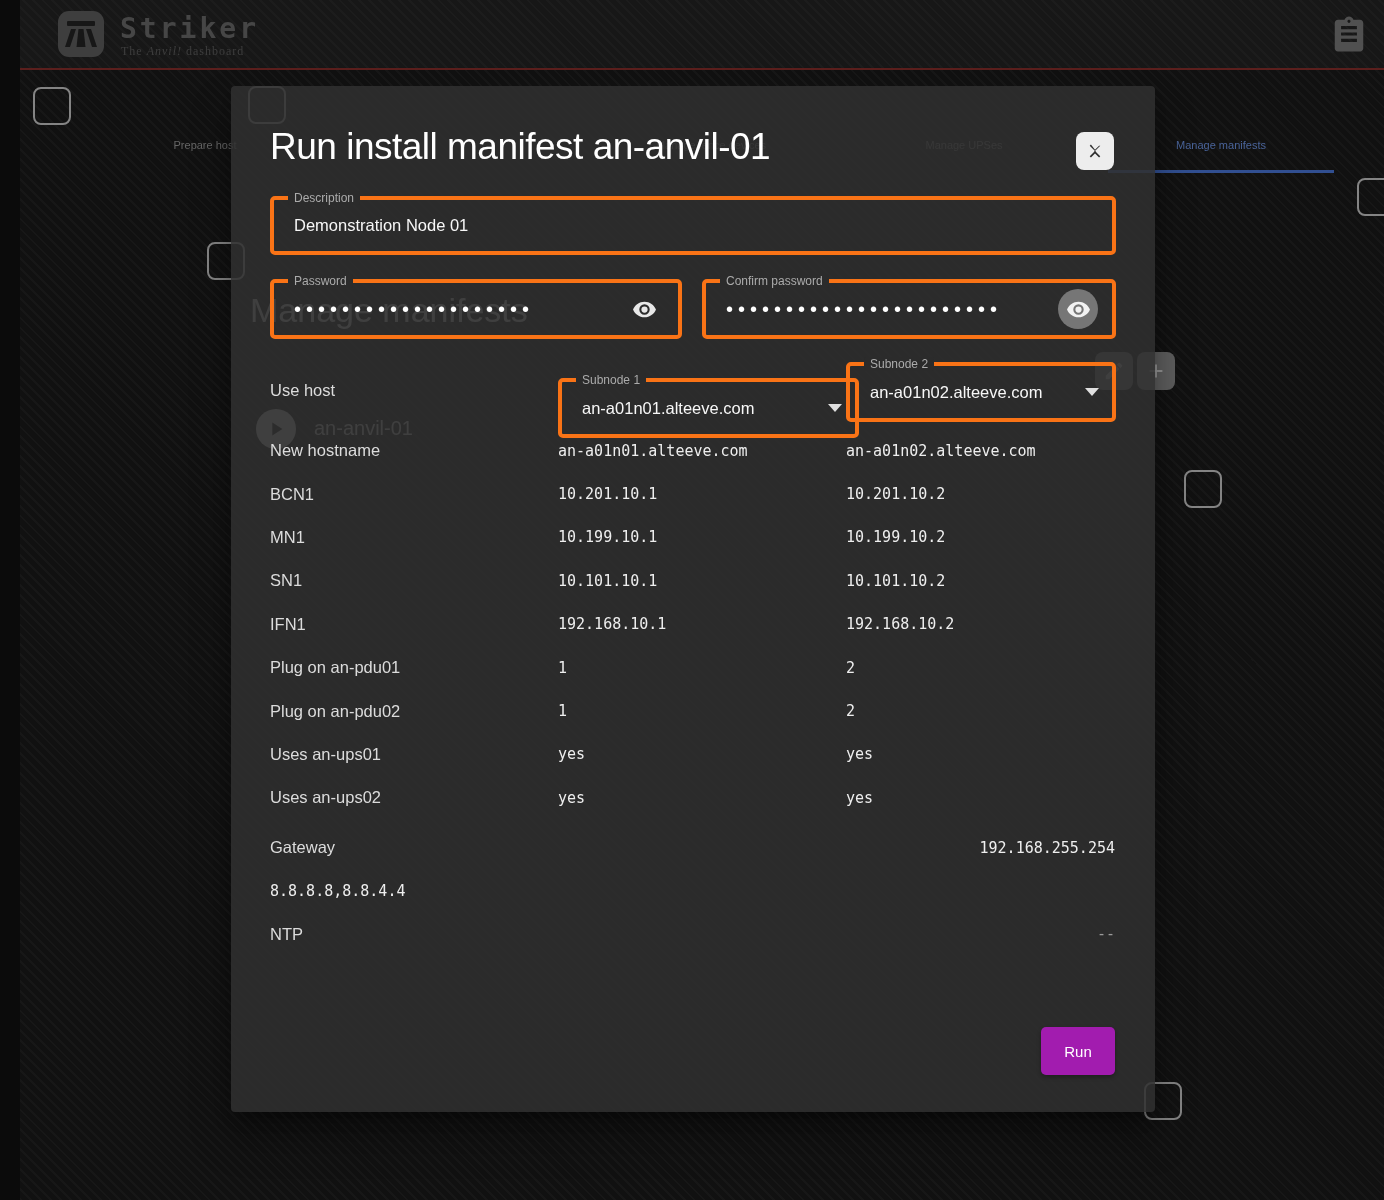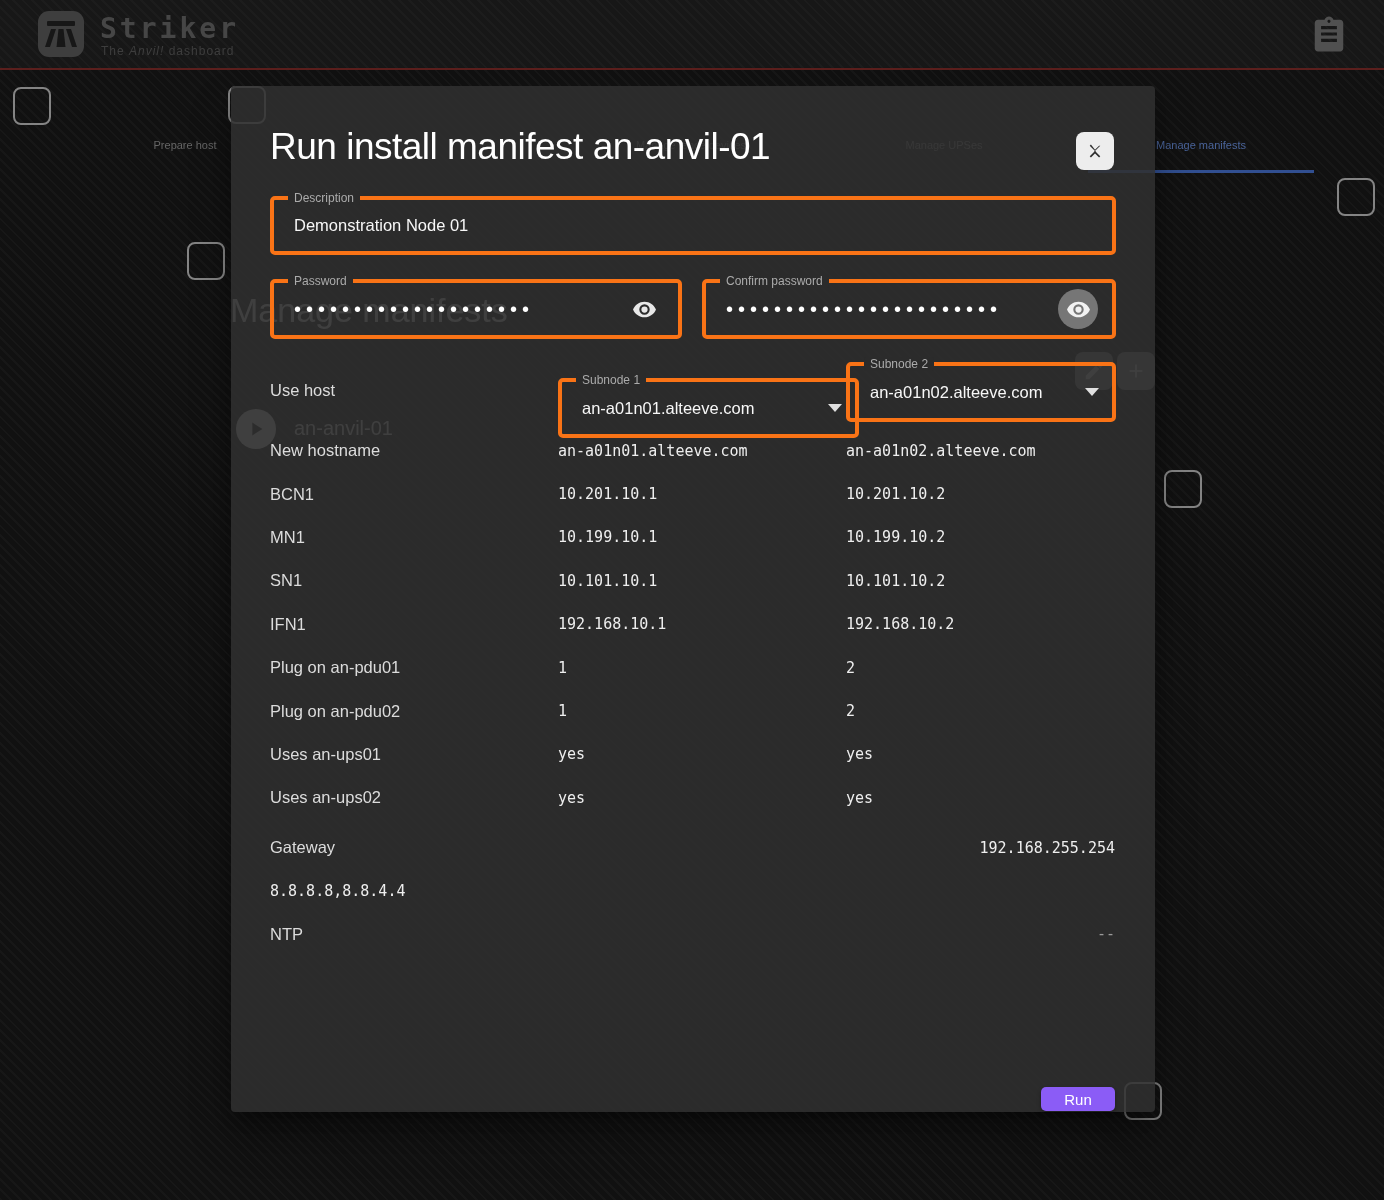--- a/index.html
+++ b/index.html
@@ -4,35 +4,36 @@
 <style>
   * { margin:0; padding:0; box-sizing:border-box; }
   html,body { width:1384px; height:1200px; overflow:hidden; background:#111; }
   body { font-family:"Liberation Sans", sans-serif; position:relative; }
 
   
   .page {
     position:absolute; inset:0;
     background:#1f1f1f;
     background-image:repeating-linear-gradient(45deg, #242424 0 2px, #1a1a1a 2px 7px);
+    margin-left:20px;
   }
   .app-header {
     position:absolute; left:0; top:0; width:1384px; height:68px;
     background:#272727;
     background-image:repeating-linear-gradient(45deg, #2b2b2b 0 2px, #232323 2px 7px);
   }
   .red-divider { position:absolute; left:0; top:68px; width:1384px; height:2px; background:#8a2f2d; }
   .logo-box {
     position:absolute; left:38px; top:11px; width:46px; height:46px;
     background:#5f5f5f; border-radius:11px;
   }
   .logo-text { position:absolute; left:100px; top:12px; color:#6b6b6b;
     font-family:"DejaVu Sans Mono", monospace; font-weight:bold; font-size:28px; letter-spacing:3px; }
   .logo-sub { position:absolute; left:101px; top:44px; color:#5d5d5d;
-    font-family:Liberation Sans, sans-serif; font-size:12px; letter-spacing:1px; }
+    font-family:Liberation Serif, serif; font-size:12px; letter-spacing:1px; }
   .logo-sub i { font-style:italic; }
   .clipboard { position:absolute; right:36px; top:12px; width:38px; height:44px; }
 
   .tab { position:absolute; top:139px; transform:translateX(-50%); color:#9a9a9a;
     font-size:11px; white-space:nowrap; }
   .tab.active { color:#6f96e8; }
   .tab-underline { position:absolute; left:1088px; top:170px; width:226px; height:3px; background:#4b78dd; }
 
   .page-heading { position:absolute; left:230px; top:291px; font-size:34px; color:#f2f2f2; }
   .play-circle { position:absolute; left:236px; top:409px; width:40px; height:40px;
@@ -85,22 +86,22 @@
   .row { display:flex; align-items:center; height:43.4px; }
   .row-label { width:288px; font-size:16.5px; color:#dcdcdc; }
   .row-v1 { width:288px; font-family:"DejaVu Sans Mono", monospace; font-size:15px; color:#eeeeee; }
   .row-v2 { flex:1; font-family:"DejaVu Sans Mono", monospace; font-size:15px; color:#eeeeee; }
 
   .summary { position:absolute; left:39px; top:740px; width:845px; }
   .summary .row-label { flex:1; }
   .summary .row-val { font-family:"DejaVu Sans Mono", monospace; font-size:15px; color:#eeeeee; text-align:left; }
   .summary .row:last-child .row-val { color:#9a9a9a; }
 
-  .run-btn { position:absolute; left:810px; top:1001px; width:74px; height:24px;
-    background:#8b5cf6; color:#ffffff; font-size:15px; font-family:"Liberation Sans", sans-serif;
+  .run-btn { position:absolute; left:810px; top:941px; width:74px; height:48px;
+    background:#a21caf; color:#ffffff; font-size:15px; font-family:"Liberation Sans", sans-serif;
     border:none; border-radius:5px; cursor:pointer; box-shadow:0 2px 4px rgba(0,0,0,.3); }
 </style>
 </head>
 <body>
 
 <div class="page">
 
   <div class="app-header">
     <div class="logo-box">
       <svg viewBox="0 0 46 46" width="46" height="46">

